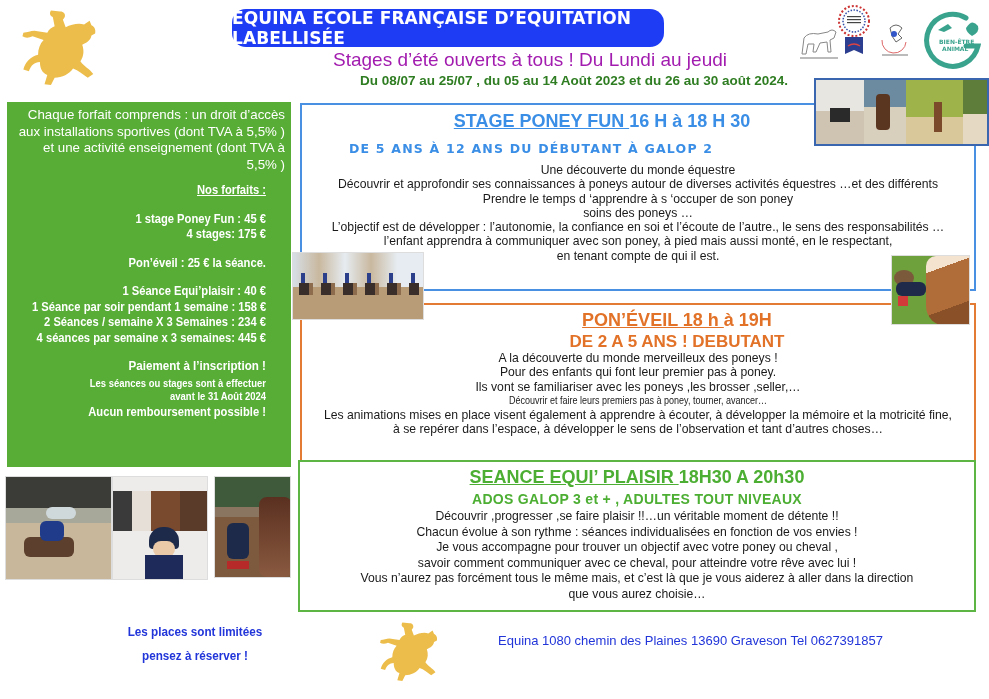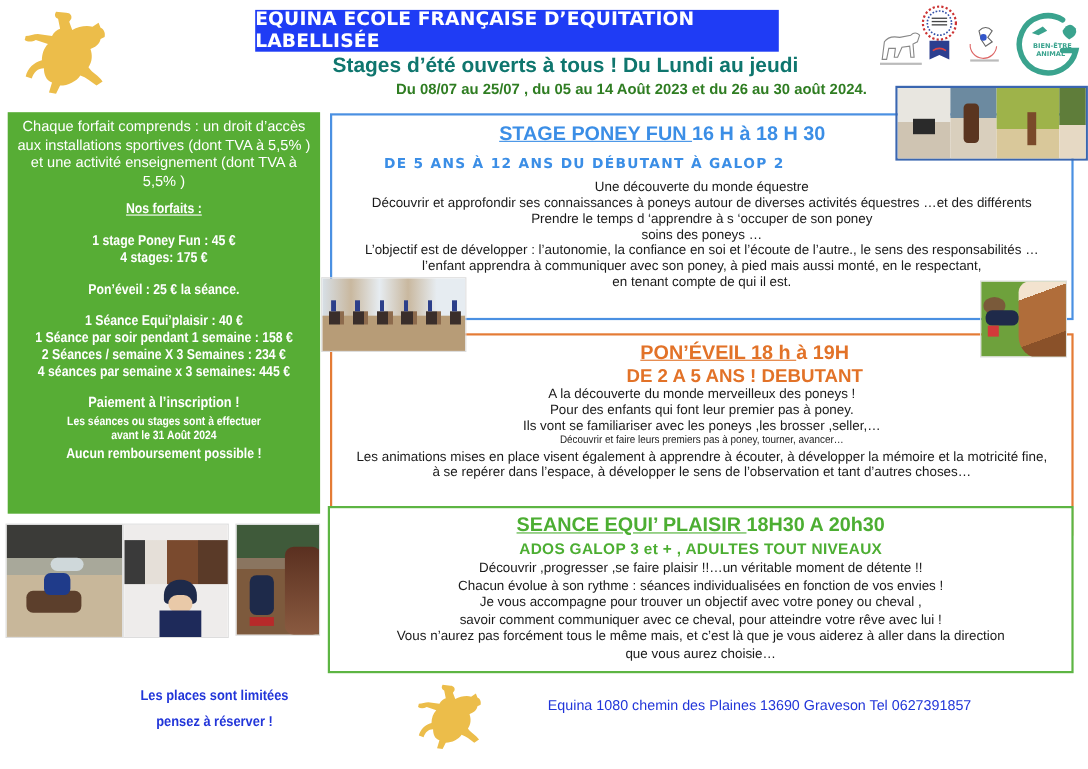--- a/index.html
+++ b/index.html
@@ -3,46 +3,47 @@
   <meta charset="utf-8">
   <style>
     * { box-sizing: border-box; margin: 0; padding: 0; }
     html, body { width: 989px; height: 699px; background: #ffffff; overflow: hidden; }
     body { position: relative; font-family: "Liberation Sans", "DejaVu Sans", sans-serif; color: #1a1a1a; }
 
     .abs { position: absolute; }
 
     
     .title-bar {
-      left: 232px; top: 9px; width: 476px; height: 38px;
+      left: 232px; top: 9px; width: 432px; height: 38px;
       background: #1f3cf5; color: #fff;
       font-family: "DejaVu Sans", sans-serif; font-weight: bold;
       font-size: 17px; display: flex; align-items: center; justify-content: center;
       letter-spacing: 0.1px;
+      border-radius: 14px;
     }
     .subtitle {
-      left: 240px; top: 49px; width: 548px; text-align: center;
-      color: #0f766e; font-weight: bold; font-size: 19px;
+      left: 256px; top: 49px; width: 548px; text-align: center;
+      color: #a21caf; font-weight: normal; font-size: 19px;
     }
     .dates {
       left: 240px; top: 73px; width: 548px; text-align: right;
       color: #2f7d22; font-weight: bold; font-size: 13.5px;
     }
 
     
     .logo svg { display: block; }
 
     
     .partners { left: 796px; top: 4px; width: 190px; height: 64px; }
     .partner { position: absolute; }
 
     
     .pricing {
       left: 7px; top: 102px; width: 284px; height: 365px;
-      background: #57ad35; color: #fff; text-align: center;
+      background: #57ad35; color: #fff; text-align: right;
       padding: 5px 6px 0 6px;
     }
     .pricing .intro { font-size: 13.3px; line-height: 16.5px; }
     .pricing .narrow { font-family: "Liberation Sans", sans-serif; font-weight: bold; font-size: 13px; line-height: 15.5px; transform: scaleX(0.86); transform-origin: center; white-space: nowrap; }
     .pricing .heading { text-decoration: underline; margin-top: 9px; }
     .pricing .gap { height: 13px; }
     .pricing .small { font-size: 11px; line-height: 13px; }
     .pricing .payment { font-size: 13.5px; }
 
     

